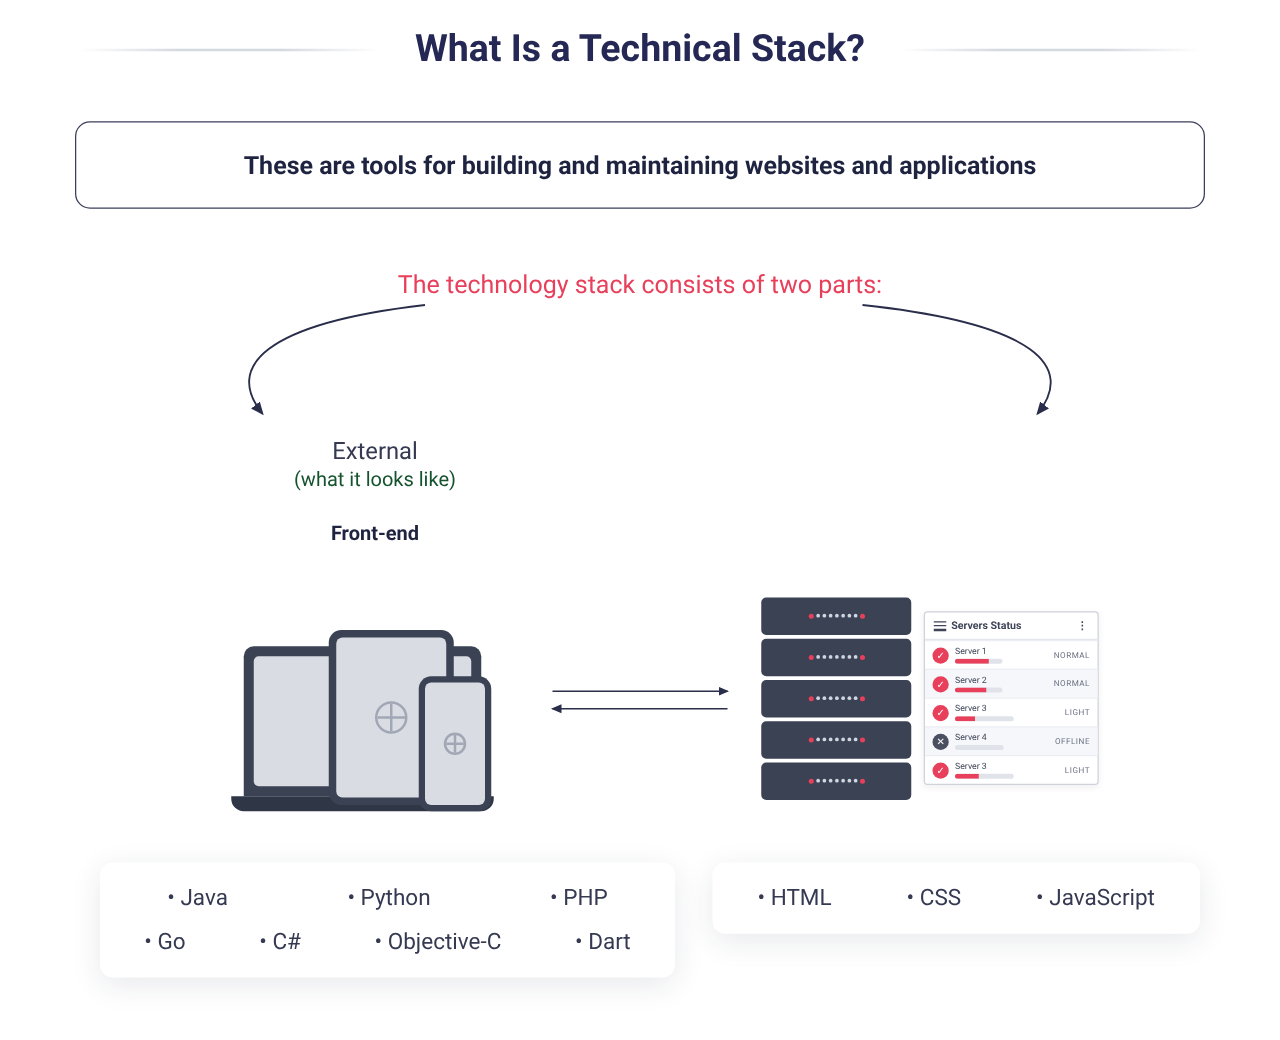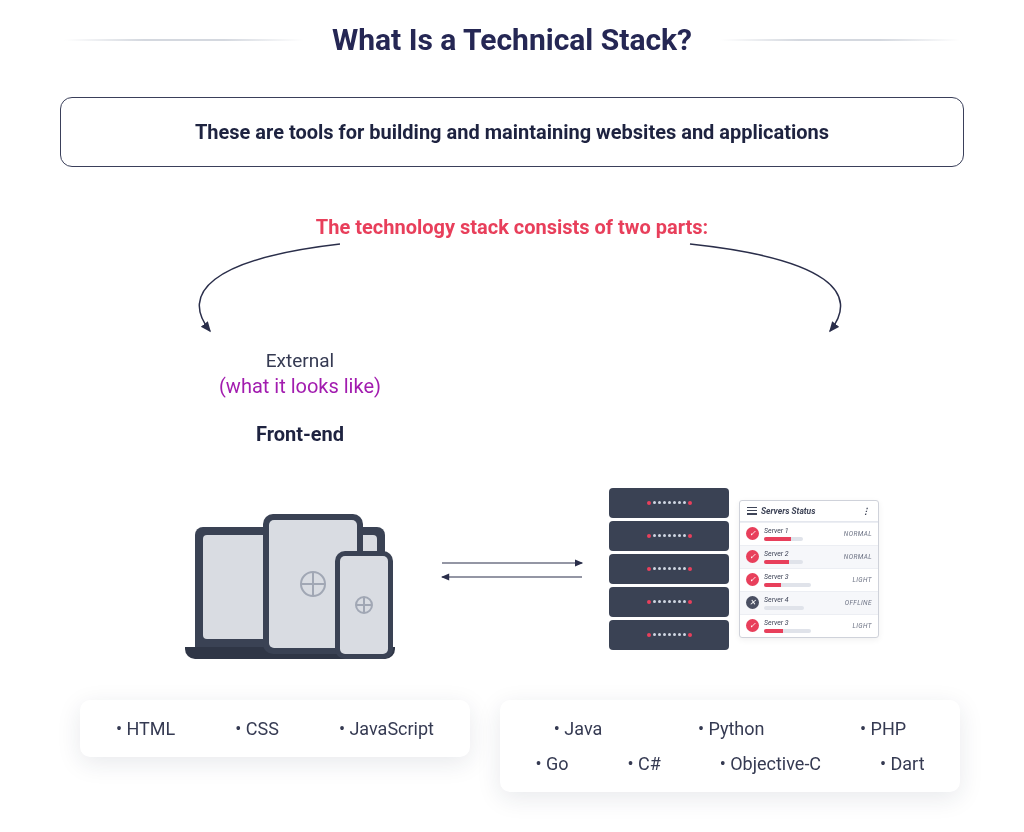--- a/index.html
+++ b/index.html
@@ -38,48 +38,47 @@
     padding: 22px 40px;
     text-align: center;
     font-size: 20px;
     font-weight: 700;
     color: #1e2340;
   }
   .subtitle {
     text-align: center;
     color: #e83f5b;
     font-size: 20px;
-    font-weight: 700;
+    font-weight: 400;
     margin-top: 48px;
   }
   .branches {
     position: relative;
     height: 110px;
   }
   .branches svg { position: absolute; top: 0; left: 0; }
   .cols {
     display: flex;
     justify-content: space-between;
     padding: 0 120px;
     gap: 32px;
   }
   .col {
     width: 360px;
     text-align: center;
   }
   .col .sub1 { font-size: 19px; color: #353a52; }
-  .col .sub2 { font-size: 20px; color: #a21caf; margin-top: 2px; }
-  .col .head { font-size: 20px; font-weight: 700; color: #1e2340; margin-top: 24px; }
+  .col .sub2 { font-size: 16px; color: #14532d; margin-top: 2px; }
+  .col .head { font-size: 16px; font-weight: 700; color: #1e2340; margin-top: 24px; }
   .illus-row {
     display: flex;
     justify-content: space-between;
     align-items: center;
     padding: 25px 115px 0 185px;
     height: 220px;
-    font-style: italic;
   }
   .illus-fe { width: 230px; height: 180px; position: relative; }
   .illus-mid { flex: 1; display:flex; align-items:center; justify-content:center; }
   .illus-be { width: 300px; height: 190px; display:flex; gap:10px; align-items:center; }
 
   
   .laptop-base {
     position: absolute; bottom: 0; left: 0;
     width: 210px; height: 12px; background:#2f3646; border-radius: 0 0 10px 10px;
   }
@@ -350,33 +349,33 @@
               </div>
             </div>
             <div class="tag">LIGHT</div>
           </div>
         </div>
     </div>
   </div>
 </div>
 
 <div class="chips-row">
+  <div class="chips-card chips-be">
+    <div class="chip-line" id="be-line1">
+        <span>Java</span>
+        <span>Python</span>
+        <span>PHP</span>
+      </div>
+    <div class="chip-line" id="be-line2">
+        <span>Go</span>
+        <span>C#</span>
+        <span>Objective-C</span>
+        <span>Dart</span>
+      </div>
+  </div>
   <div class="chips-card chips-fe">
     <div class="chip-line" id="fe-line">
         <span>HTML</span>
         <span>CSS</span>
         <span>JavaScript</span>
       </div>
   </div>
-  <div class="chips-card chips-be">
-    <div class="chip-line" id="be-line1">
-        <span>Java</span>
-        <span>Python</span>
-        <span>PHP</span>
-      </div>
-    <div class="chip-line" id="be-line2">
-        <span>Go</span>
-        <span>C#</span>
-        <span>Objective-C</span>
-        <span>Dart</span>
-      </div>
-  </div>
 </div>
 
 </body></html>

